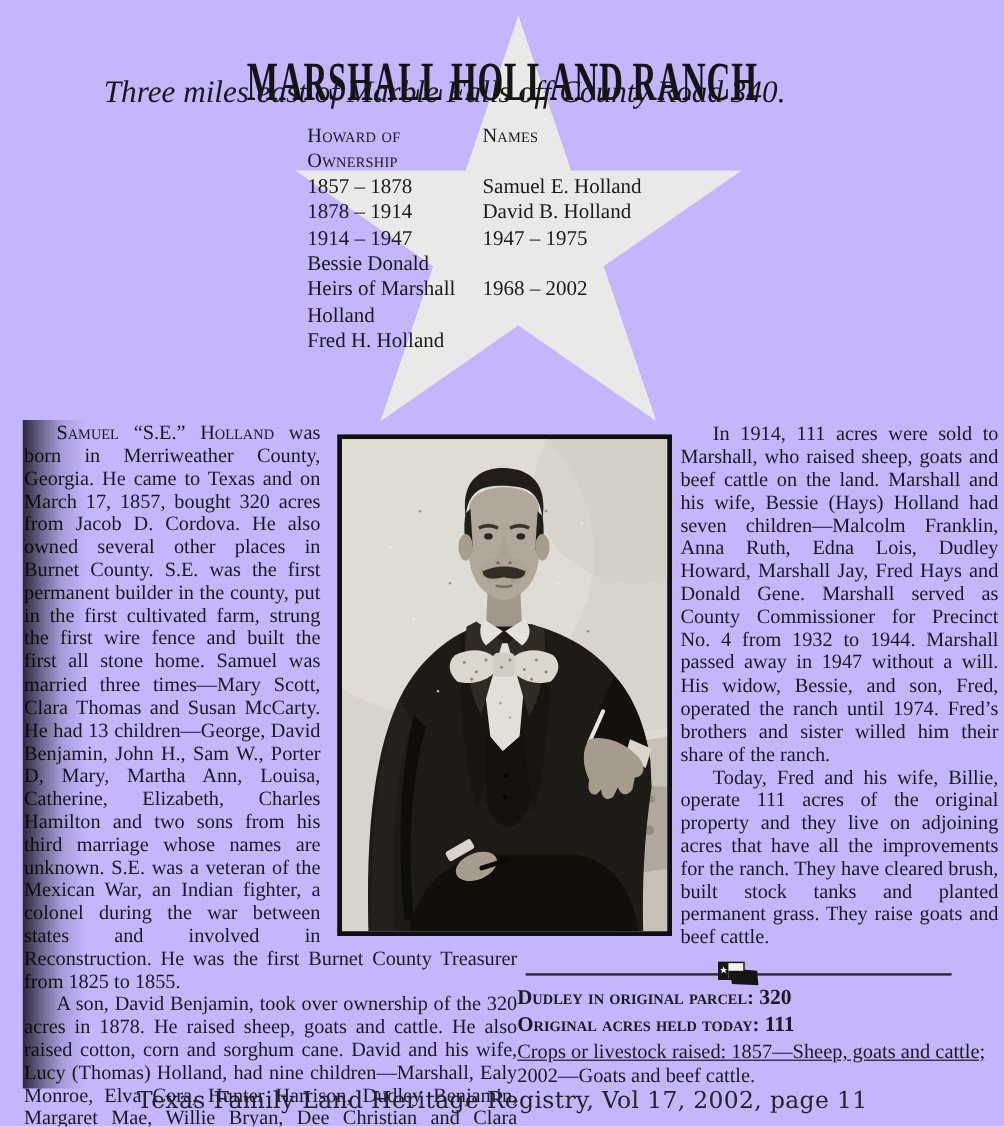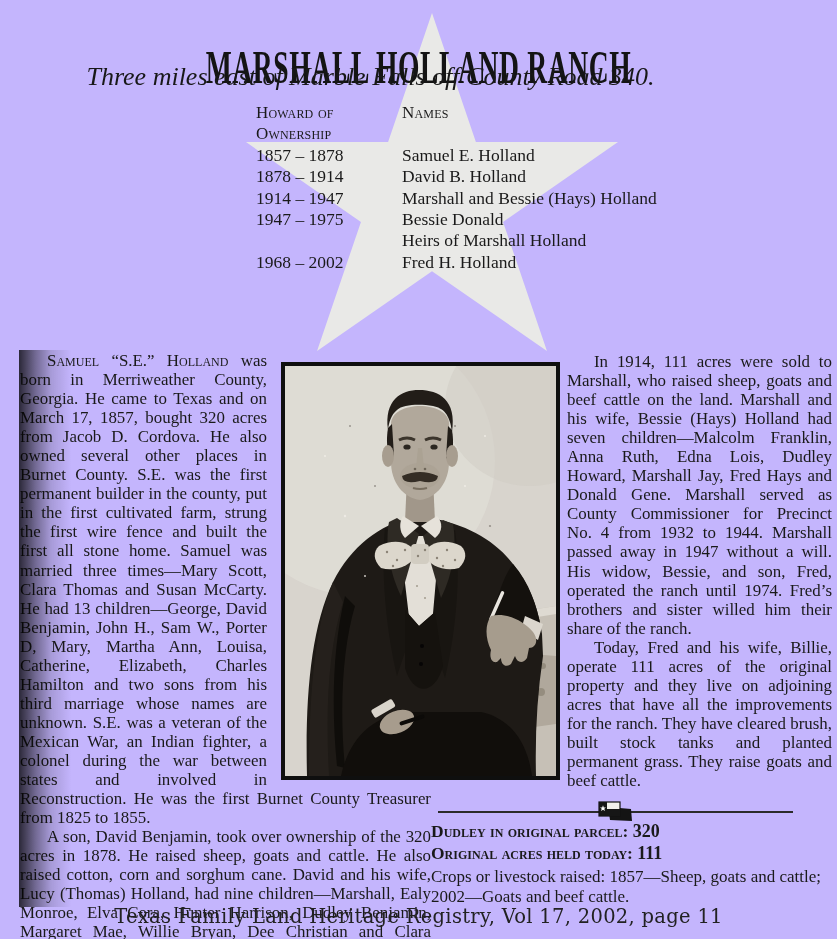--- a/index.html
+++ b/index.html
@@ -43,21 +43,21 @@
   
   .divider-line{position:absolute;left:438px;top:811px;width:355px;height:2px;background:#2b2b2b;z-index:2;}
   .flag{position:absolute;left:598px;top:800px;width:38px;height:22px;z-index:3;}
 
   
   .summary{position:absolute;left:431px;top:821px;width:402px;z-index:2;font-size:17px;}
   .sum-line{line-height:20.5px;}
   .sum-label{font-variant:small-caps;font-weight:bold;font-size:17.5px;}
   .sum-val{font-weight:bold;font-size:18px;margin-top:28px;}
   .crops{line-height:19.8px;}
-  .crops-first{margin-top:3px;}
+  .crops-first{margin-top:3px;text-decoration:underline;}
 
   
   .footer{position:absolute;top:905px;left:0;width:837px;text-align:center;z-index:2;
           font-family:"DejaVu Serif",serif;font-size:19.5px;letter-spacing:0.3px;color:#222;}
 </style>
 </head>
 <body>
 
 <div class="page">
 
@@ -67,21 +67,20 @@
   <div class="subtitle">Three miles east of Marble Falls off County Road 340.</div>
 
   <div class="own-table">
     <div class="hdr">Howard of Ownership</div>
     <div class="hdr">Names</div>
     <div>1857 – 1878</div>
     <div>Samuel E. Holland</div>
     <div>1878 – 1914</div>
     <div>David B. Holland</div>
     <div>1914 – 1947</div>
-    <div>Marshall and Bessie (Hays) Holland</div>
     <div>1947 – 1975</div>
     <div>Bessie Donald</div>
     <div></div>
     <div>Heirs of Marshall Holland</div>
     <div>1968 – 2002</div>
     <div>Fred H. Holland</div>
   </div>
 
   <div class="left-col">
     <div class="spacer"></div>

